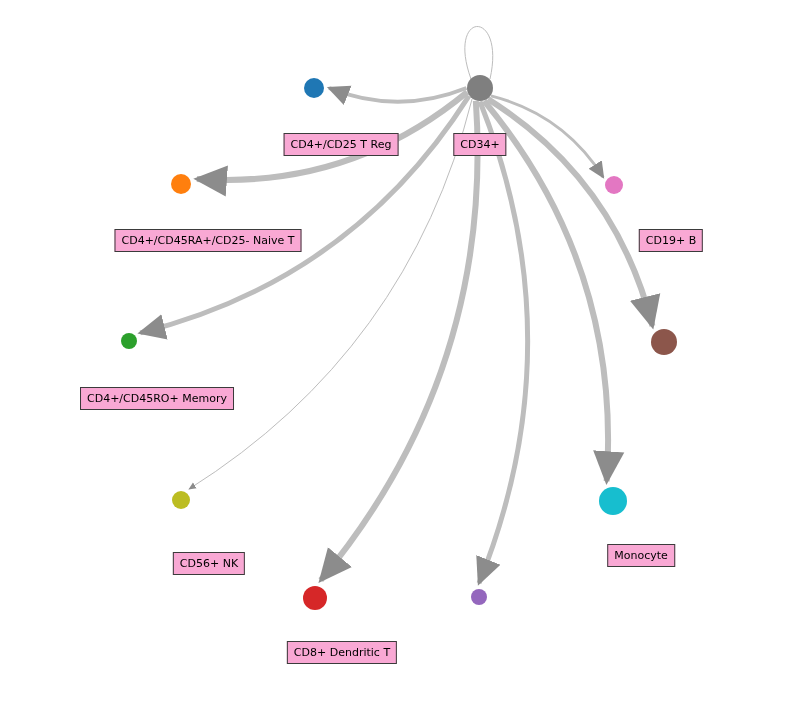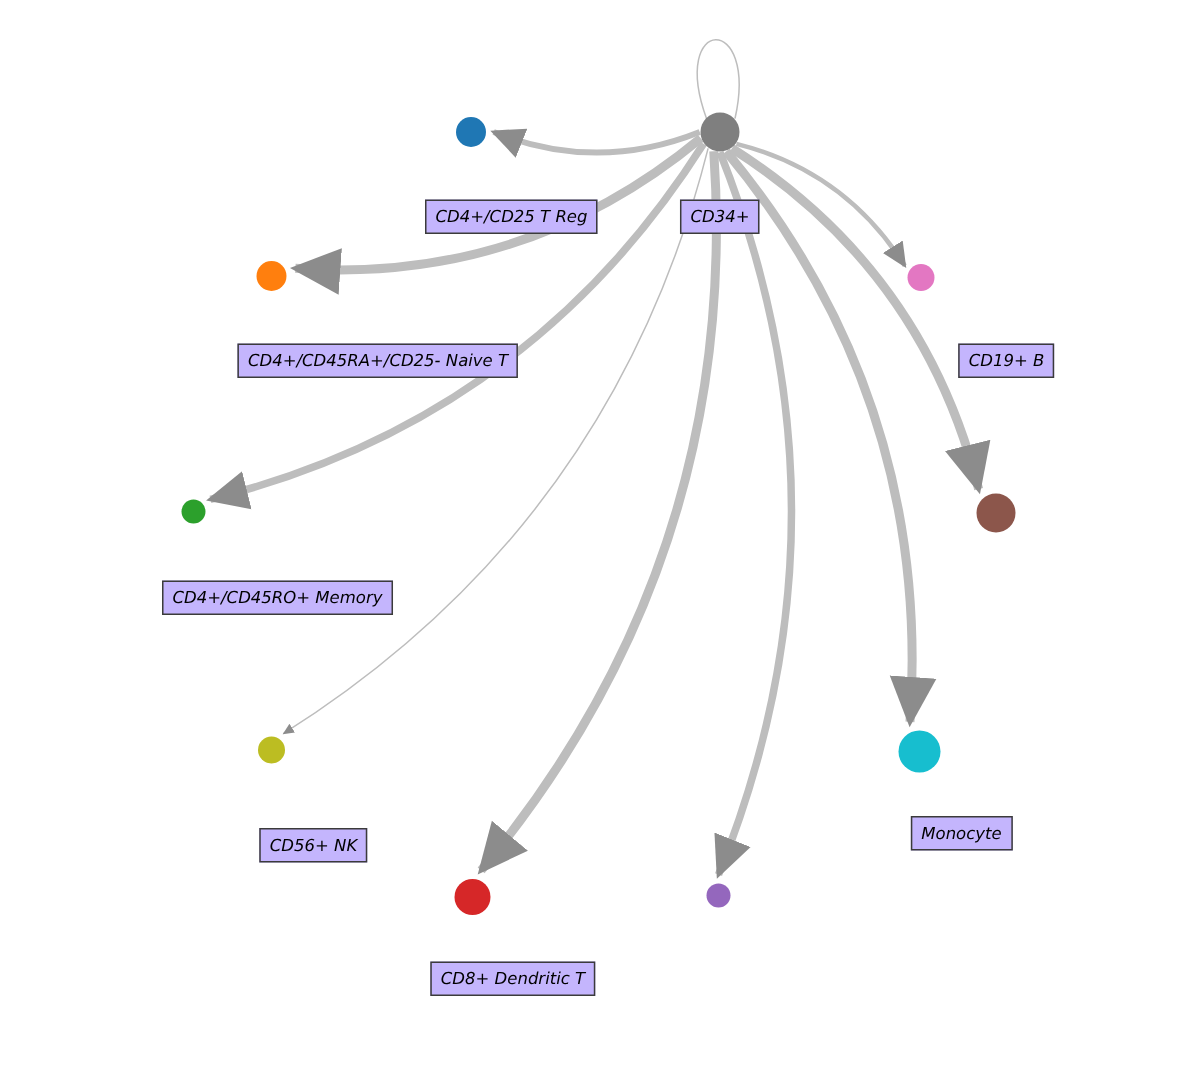--- a/index.html
+++ b/index.html
@@ -17,30 +17,29 @@
   #graph-canvas {
     position: absolute;
     left: 0;
     top: 0;
     width: 794px;
     height: 724px;
   }
   .node-label {
     position: absolute;
     box-sizing: border-box;
-    background: #c4b5fd;
+    background: #f9a8d4;
     border: 1px solid #3b3b3b;
     color: #000000;
     font-family: "DejaVu Sans", sans-serif;
     font-size: 11px;
     line-height: 13px;
     padding: 4px 6px 4px 6px;
     white-space: nowrap;
     transform: translate(-50%, 0);
-    font-style: italic;
   }
   #label-layer {
     position: absolute;
     left: 0;
     top: 0;
     width: 794px;
     height: 724px;
   }
 </style>
 </head>
@@ -97,19 +96,19 @@
       <circle cx="479" cy="597" r="8" fill="#9467bd"></circle>
       <circle cx="613" cy="501" r="14" fill="#17becf"></circle>
       <circle cx="664" cy="342" r="13" fill="#8c564b"></circle>
       <circle cx="614" cy="185" r="9" fill="#e377c2"></circle>
     </g>
 </svg>
 
 <div id="label-layer">
     <div class="node-label" style="left: 480px; top: 133px;">CD34+</div>
     <div class="node-label" style="left: 341px; top: 133px;">CD4+/CD25 T Reg</div>
-    <div class="node-label" style="left: 208px; top: 229px; margin-left: 44px;">CD4+/CD45RA+/CD25- Naive T</div>
-    <div class="node-label" style="left: 157px; top: 387px; margin-left: 28px;">CD4+/CD45RO+ Memory</div>
+    <div class="node-label" style="left: 208px; top: 229px;">CD4+/CD45RA+/CD25- Naive T</div>
+    <div class="node-label" style="left: 157px; top: 387px;">CD4+/CD45RO+ Memory</div>
     <div class="node-label" style="left: 209px; top: 552px;">CD56+ NK</div>
     <div class="node-label" style="left: 342px; top: 641px;">CD8+ Dendritic T</div>
     <div class="node-label" style="left: 641px; top: 544px;">Monocyte</div>
     <div class="node-label" style="left: 671px; top: 229px;">CD19+ B</div>
   </div>
 
 </body></html>

